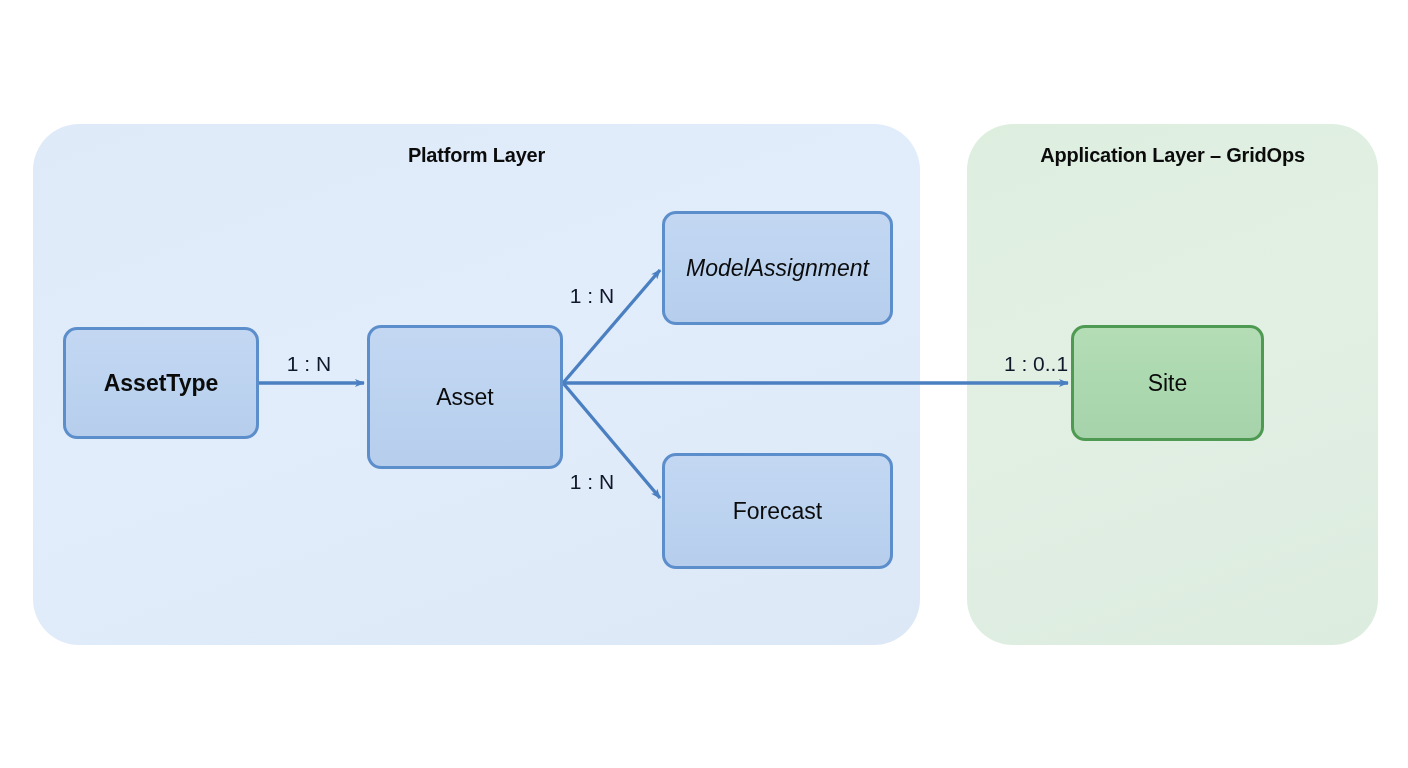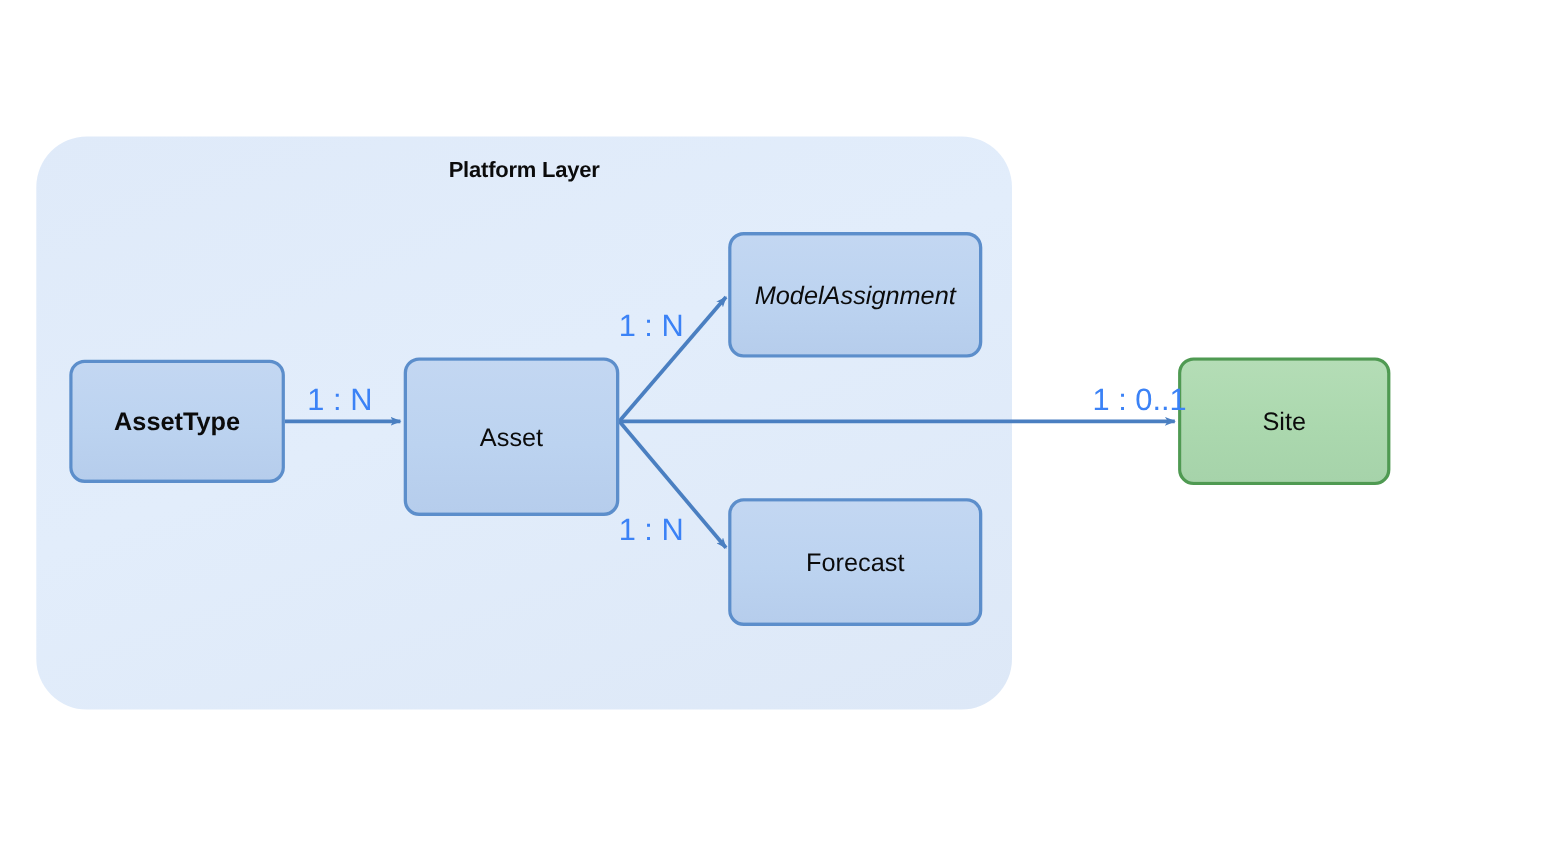--- a/index.html
+++ b/index.html
@@ -82,22 +82,22 @@
 
   #node-assettype        { left: 63px;   top: 327px; width: 196px; height: 112px; font-weight: bold; }
   #node-asset            { left: 367px;  top: 325px; width: 196px; height: 144px; }
   #node-modelassignment  { left: 662px;  top: 211px; width: 231px; height: 114px; font-style: italic; }
   #node-forecast         { left: 662px;  top: 453px; width: 231px; height: 116px; }
   #node-site             { left: 1071px; top: 325px; width: 193px; height: 116px; }
 
   
   .edge-label {
     position: absolute;
-    font-size: 28px;
-    color: #3b82f6;
+    font-size: 21px;
+    color: #0f172a;
     white-space: nowrap;
     transform: translate(-50%, -50%);
     z-index: 6;
   }
   #label-assettype-asset        { left: 309px;  top: 364px; }
   #label-asset-modelassignment  { left: 592px;  top: 296px; }
   #label-asset-forecast         { left: 592px;  top: 482px; }
   #label-asset-site             { left: 1008px; top: 364px; margin-left: 28px; }
 
   
@@ -113,20 +113,23 @@
 </style>
 </head>
 <body>
 
 <div id="canvas">
 
   <div class="layer layer-platform">
     <div class="layer-title">Platform Layer</div>
   </div>
 
+  <div class="layer layer-application">
+    <div class="layer-title">Application Layer – GridOps</div>
+  </div>
 
   <svg id="edges" viewBox="0 0 1408 768" width="1408" height="768">
     <defs>
       <marker id="arrowhead" markerWidth="10" markerHeight="8" refX="9" refY="4" orient="auto" markerUnits="userSpaceOnUse">
         <path d="M0,0 L10,4 L0,8 L2.6,4 Z" fill="#4a7fc1"></path>
       </marker>
     </defs>
 
     <line x1="259" y1="383" x2="364" y2="383" stroke="#4a7fc1" stroke-width="3.4" marker-end="url(#arrowhead)"></line>
 

